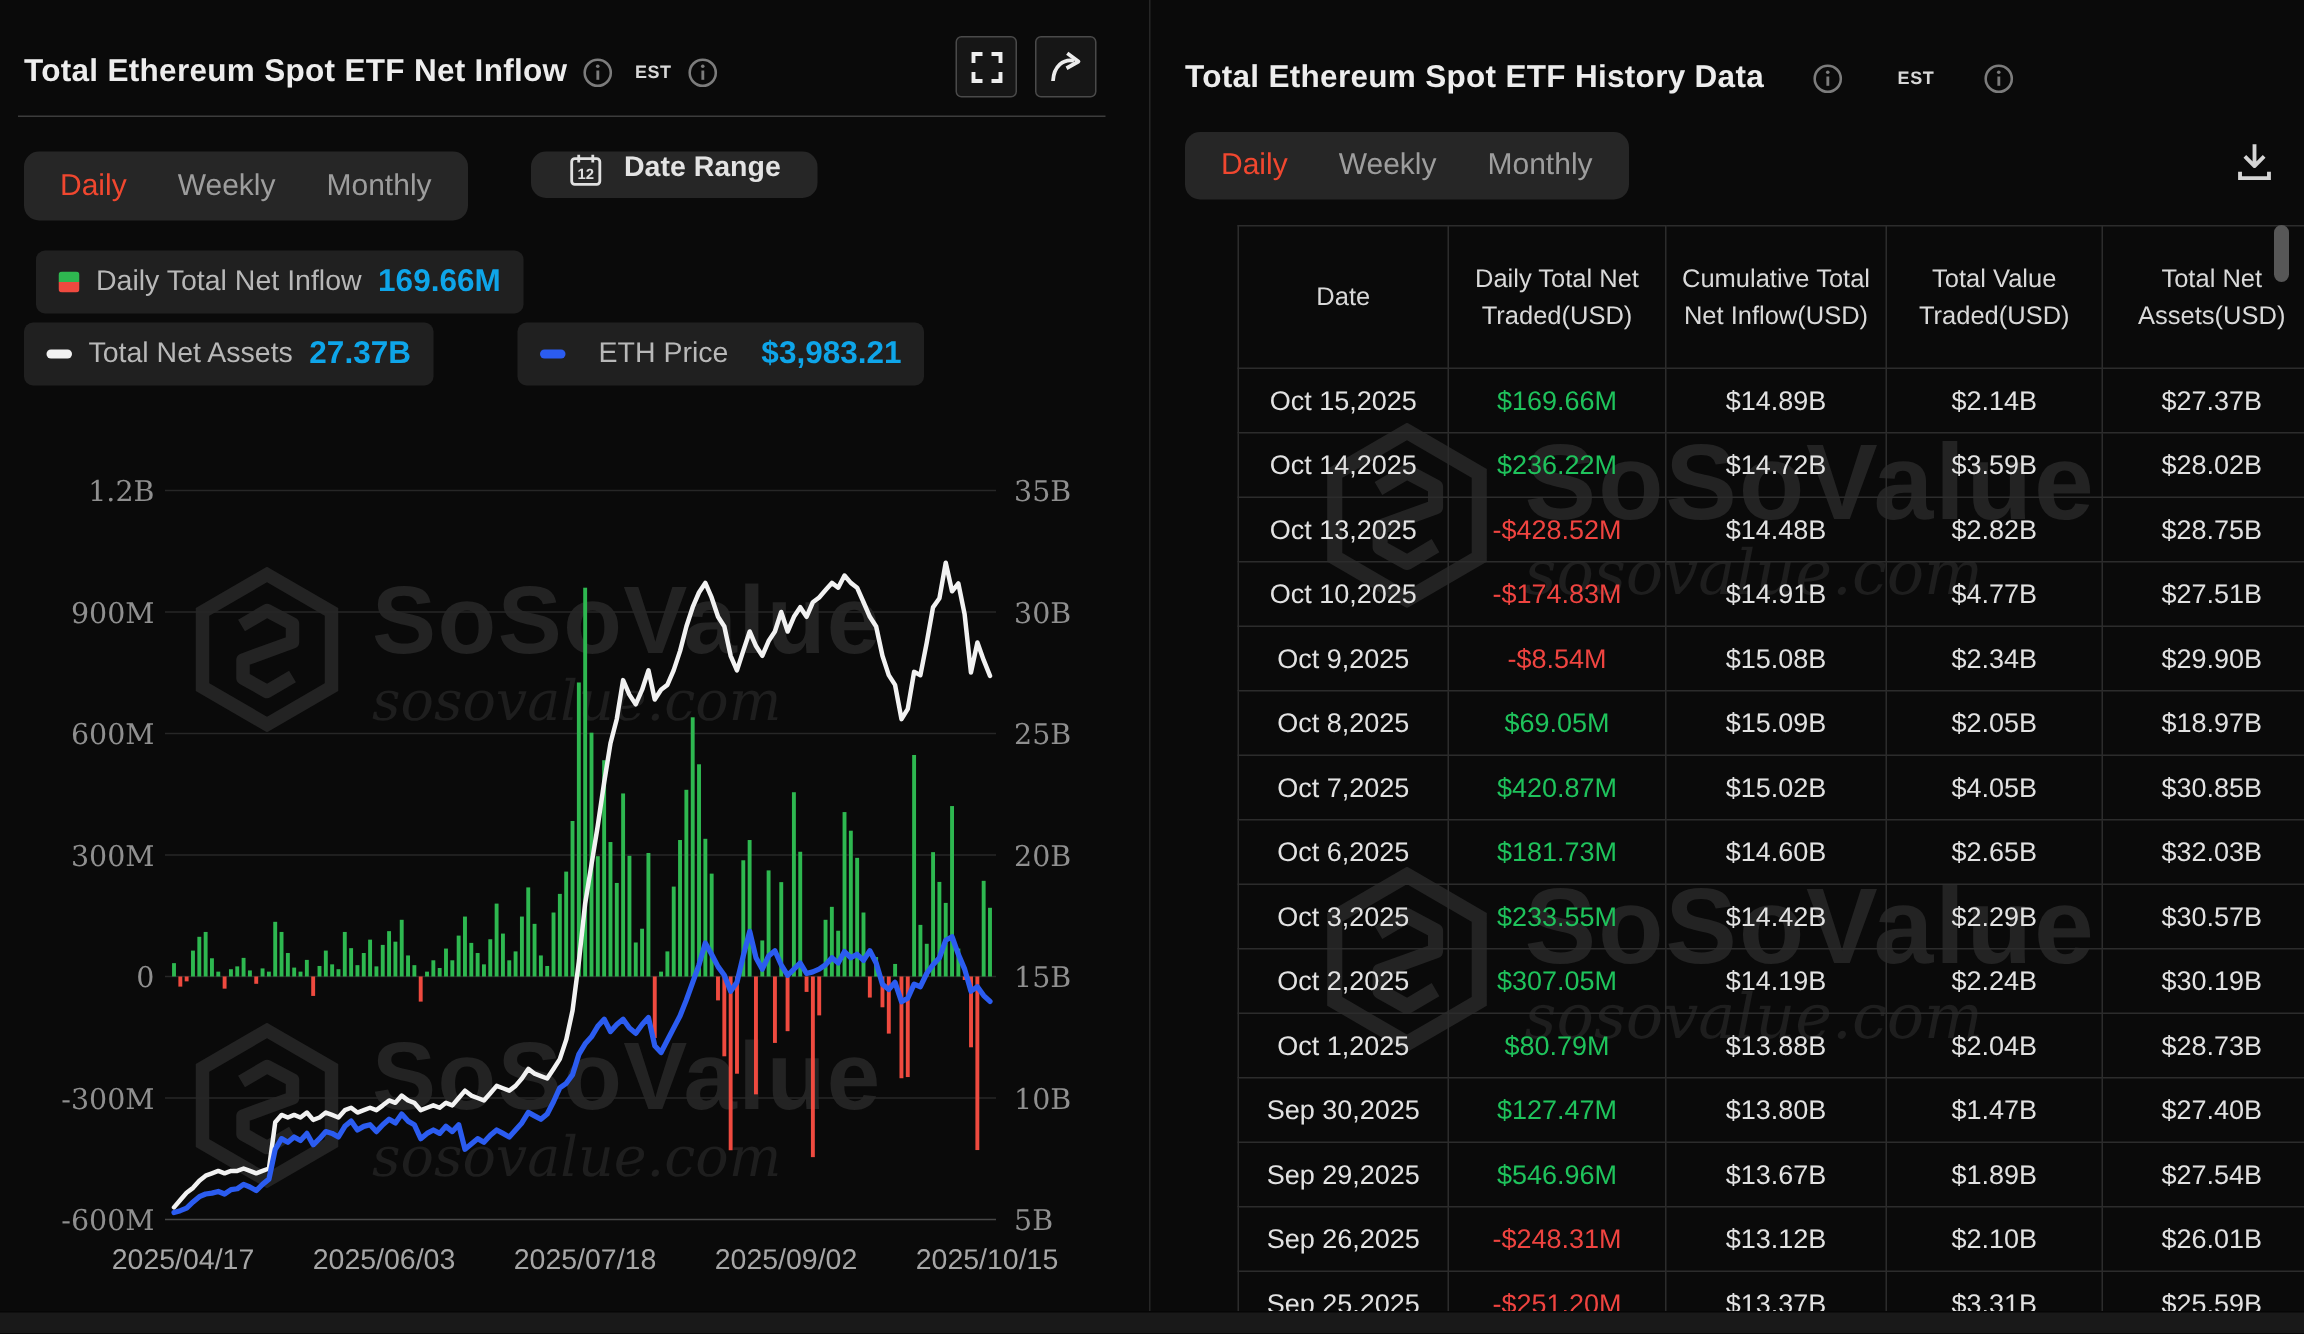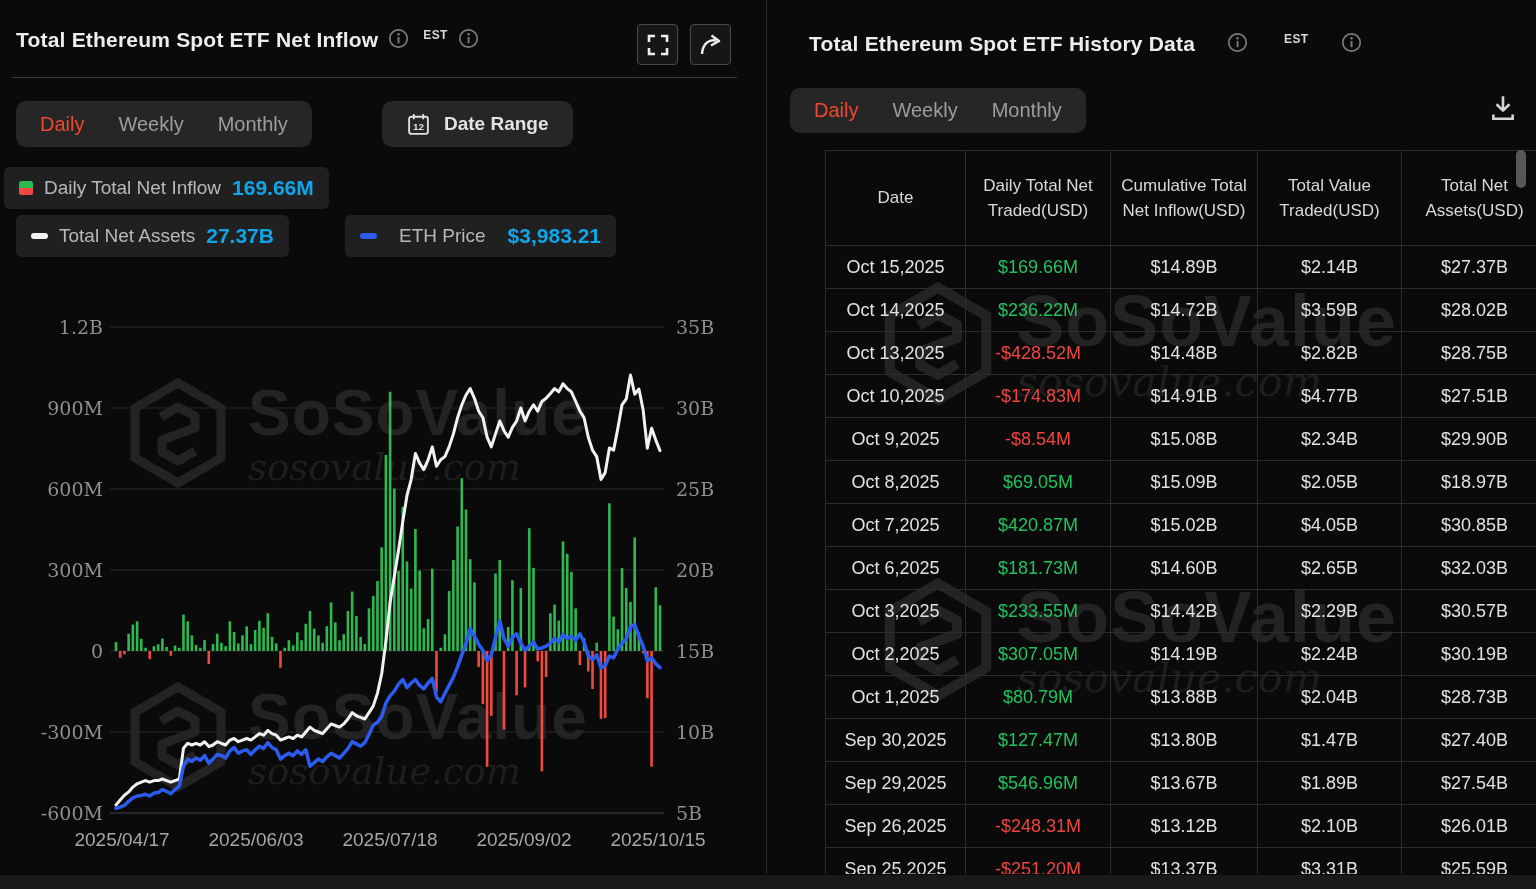--- a/index.html
+++ b/index.html
@@ -1,32 +1,32 @@
 <!DOCTYPE html>
 <html><head>
 <meta charset="utf-8">
 <style>
   html,body{margin:0;padding:0;background:#050505;}
   .page{position:relative;width:1536px;height:889px;background:#0a0a0a;overflow:hidden;
         font-family:"Liberation Sans",sans-serif;color:#e5e5e5;}
   
-  .titlerow{position:absolute;display:flex;align-items:flex-start;gap:10px;}
+  .titlerow{position:absolute;display:flex;align-items:center;gap:10px;}
   .title{font-size:21px;font-weight:700;color:#ededed;letter-spacing:.2px;}
   .est{font-size:12px;font-weight:600;color:#d8d8d8;letter-spacing:.4px;margin-left:4px;}
   .iicon{display:inline-flex;flex:none;}
   .tabbar{position:absolute;height:46px;background:#262626;border-radius:10px;display:flex;
           align-items:center;padding:0 24px;gap:34px;font-size:20px;}
   .tab{color:#9d9d9d;cursor:pointer;}
   .tab.active{color:#f0472f;}
   .sqbtn{position:absolute;width:41px;height:41px;background:#161616;border:1.5px solid #4a4a4a;
          border-radius:4px;display:flex;align-items:center;justify-content:center;box-sizing:border-box;}
   
   .lp-divider{position:absolute;left:12px;top:77px;width:725px;height:1px;background:#3c3c3c;}
-  .daterange{position:absolute;left:354px;top:101px;height:46px;background:#262626;border-radius:10px;
-             display:flex;align-items:center;gap:13px;padding:0 24px;font-size:19px;font-weight:700;color:#e3e3e3;margin-left:28px;}
+  .daterange{position:absolute;left:354px;top:101px;height:31px;background:#262626;border-radius:10px;
+             display:flex;gap:13px;padding:0 24px;font-size:19px;font-weight:700;color:#e3e3e3;}
   .chip{position:absolute;background:#202020;border-radius:6px;height:42px;display:flex;align-items:center;
         gap:11px;padding:0 15px;font-size:19px;color:#b8b8b8;white-space:nowrap;}
   .chip .val{font-size:21px;font-weight:700;color:#0ea5e9;}
   .swatch-bar{width:14px;height:14px;border-radius:2.5px;overflow:hidden;display:flex;flex-direction:column;flex:none;}
   .swatch-bar i{flex:1;}
   .pill{width:17px;height:6px;border-radius:3px;flex:none;}
   #chart-svg{position:absolute;left:0;top:283px;z-index:1;}
   .ytick{font-family:"DejaVu Serif",serif;font-size:19px;fill:#8f8f8f;}
   .xtick{font-family:"Liberation Sans",sans-serif;font-size:19px;fill:#a6a6a6;}
   
@@ -134,21 +134,21 @@
   <div class="daterange">
     <svg width="25" height="25" viewBox="0 0 24 24">
       <rect x="3" y="4.5" width="18" height="16.5" rx="2" fill="none" stroke="#e0e0e0" stroke-width="1.8"></rect>
       <line x1="7.5" y1="2" x2="7.5" y2="7" stroke="#e0e0e0" stroke-width="1.8"></line>
       <line x1="16.5" y1="2" x2="16.5" y2="7" stroke="#e0e0e0" stroke-width="1.8"></line>
       <text x="12" y="17.5" text-anchor="middle" font-size="9.5" font-weight="bold" fill="#e0e0e0" font-family="Liberation Sans,sans-serif">12</text>
       </svg>
     <span>Date Range</span>
   </div>
 
-  <div class="chip" style="left:4px;top:167px;">
+  <div class="chip" style="left:24px;top:167px;">
     <span class="swatch-bar">
         <i style="background:#2eb850;"></i>
         <i style="background:#ef4a3f;"></i>
       </span>
     <span>Daily Total Net Inflow</span>
     <span class="val">169.66M</span>
   </div>
   <div class="chip" style="left:16px;top:215px;">
     <span class="pill" style="background:#f2f2f2;"></span>
     <span>Total Net Assets</span>
@@ -330,21 +330,21 @@
       <g>
         <polyline points="116.0,521.9 120.2,517.0 124.4,512.2 128.7,508.9 132.9,504.1 137.1,500.8 141.3,499.2 145.5,497.6 149.7,499.2 154.0,497.6 158.2,497.6 162.4,496.0 166.6,497.6 170.8,499.2 175.0,497.6 179.3,496.0 183.5,465.2 187.7,460.3 191.9,462.0 196.1,460.3 200.3,462.0 204.6,458.7 208.8,463.6 213.0,462.0 217.2,458.7 221.4,460.3 225.6,462.0 229.9,457.1 234.1,455.5 238.3,458.7 242.5,457.1 246.7,455.5 250.9,457.1 255.2,453.9 259.4,450.6 263.6,452.2 267.8,447.4 272.0,450.6 276.2,452.2 280.5,457.1 284.7,455.5 288.9,453.9 293.1,455.5 297.3,452.2 301.6,453.9 305.8,449.0 310.0,444.1 314.2,447.4 318.4,449.0 322.6,450.6 326.9,445.8 331.1,440.9 335.3,442.5 339.5,444.1 343.7,440.9 347.9,436.0 352.2,429.6 356.4,432.8 360.6,434.4 364.8,436.0 369.0,429.6 373.2,423.1 377.5,410.1 381.7,390.7 385.9,358.3 390.1,319.4 394.3,293.5 398.5,267.6 402.8,238.4 407.0,212.5 411.2,196.3 415.4,170.4 419.6,180.1 423.8,186.6 428.1,176.8 432.3,163.9 436.5,183.3 440.7,176.8 444.9,173.6 449.1,163.9 453.4,150.9 457.6,134.7 461.8,121.8 466.0,112.0 470.2,105.6 474.4,115.3 478.7,128.2 482.9,134.7 487.1,154.2 491.3,163.9 495.5,150.9 499.8,138.0 504.0,147.7 508.2,154.2 512.4,144.4 516.6,138.0 520.8,125.0 525.1,138.0 529.3,128.2 533.5,121.8 537.7,128.2 541.9,118.5 546.1,115.3 550.4,110.4 554.6,105.6 558.8,108.8 563.0,100.7 567.2,105.6 571.4,108.8 575.7,118.5 579.9,128.2 584.1,134.7 588.3,154.2 592.5,167.1 596.7,173.6 601.0,196.4 605.2,189.6 609.4,164.9 613.6,167.1 617.8,145.6 622.0,121.9 626.3,115.8 630.5,92.1 634.7,111.2 638.9,106.0 643.1,126.6 647.3,165.3 651.6,145.3 655.8,157.1 660.0,167.6" fill="none" stroke="#f2f2f2" stroke-width="3" stroke-linejoin="round" stroke-linecap="round"></polyline>
       </g>
       <g>
         <polyline points="116.0,525.3 120.2,524.1 124.4,522.4 128.7,518.3 132.9,514.8 137.1,513.0 141.3,512.4 145.5,511.3 149.7,513.0 154.0,510.1 158.2,509.5 162.4,506.6 166.6,508.3 170.8,510.7 175.0,506.6 179.3,503.1 183.5,483.2 187.7,476.1 191.9,478.5 196.1,475.0 200.3,477.3 204.6,472.6 208.8,480.2 213.0,476.1 217.2,471.4 221.4,472.6 225.6,475.0 229.9,467.9 234.1,464.4 238.3,470.3 242.5,467.9 246.7,466.8 250.9,471.4 255.2,466.8 259.4,463.2 263.6,465.6 267.8,459.7 272.0,464.4 276.2,466.8 280.5,476.1 284.7,472.6 288.9,470.3 293.1,472.6 297.3,467.9 301.6,471.4 305.8,466.8 310.0,483.2 314.2,479.6 318.4,476.1 322.6,478.5 326.9,473.8 331.1,470.3 335.3,472.6 339.5,475.0 343.7,470.3 347.9,465.6 352.2,458.6 356.4,460.9 360.6,463.2 364.8,459.7 369.0,451.5 373.2,442.2 377.5,439.2 381.7,433.4 385.9,419.9 390.1,412.9 394.3,408.2 398.5,401.2 402.8,396.5 407.0,404.7 411.2,400.0 415.4,396.5 419.6,402.4 423.8,405.9 428.1,400.0 432.3,395.3 436.5,414.1 440.7,418.7 444.9,410.5 449.1,402.4 453.4,394.2 457.6,383.6 461.8,371.9 466.0,360.2 470.2,345.6 474.4,353.2 478.7,361.4 482.9,367.2 487.1,377.8 491.3,371.9 495.5,354.3 499.8,337.9 504.0,355.5 508.2,363.1 512.4,354.3 516.6,350.8 520.8,360.2 525.1,367.2 529.3,363.1 533.5,359.0 537.7,366.0 541.9,364.9 546.1,363.1 550.4,360.2 554.6,355.5 558.8,359.0 563.0,351.4 567.2,355.5 571.4,353.2 575.7,357.3 579.9,350.8 584.1,359.0 588.3,373.1 592.5,376.6 596.7,371.9 601.0,384.8 605.2,382.4 609.4,373.1 613.6,374.8 617.8,366.0 622.0,360.2 626.3,355.5 630.5,343.8 634.7,341.5 638.9,353.2 643.1,363.1 647.3,377.8 651.6,374.8 655.8,380.7 660.0,384.6" fill="none" stroke="#2b5cf0" stroke-width="3.5" stroke-linejoin="round" stroke-linecap="round"></polyline>
       </g>
     </svg>
 
   <div class="v-divider"></div>
 
-  <div class="titlerow" style="left:809px;top:32px;height:40px;gap:32px;">
+  <div class="titlerow" style="left:790px;top:32px;height:40px;gap:32px;">
     <span class="title">Total Ethereum Spot ETF History Data</span>
     <span class="iicon">
       <svg width="21" height="21">
           <circle cx="10.5" cy="10.5" r="8.7" stroke="#7c7c7c" fill="none" stroke-width="1.7"></circle>
           <rect x="9.6" y="9" width="1.9" height="6.2" fill="#7c7c7c"></rect>
           <circle cx="10.5" cy="6.2" r="1.2" fill="#7c7c7c"></circle>
         </svg>
       </span>
     <span class="est">EST</span>
     <span class="iicon">

